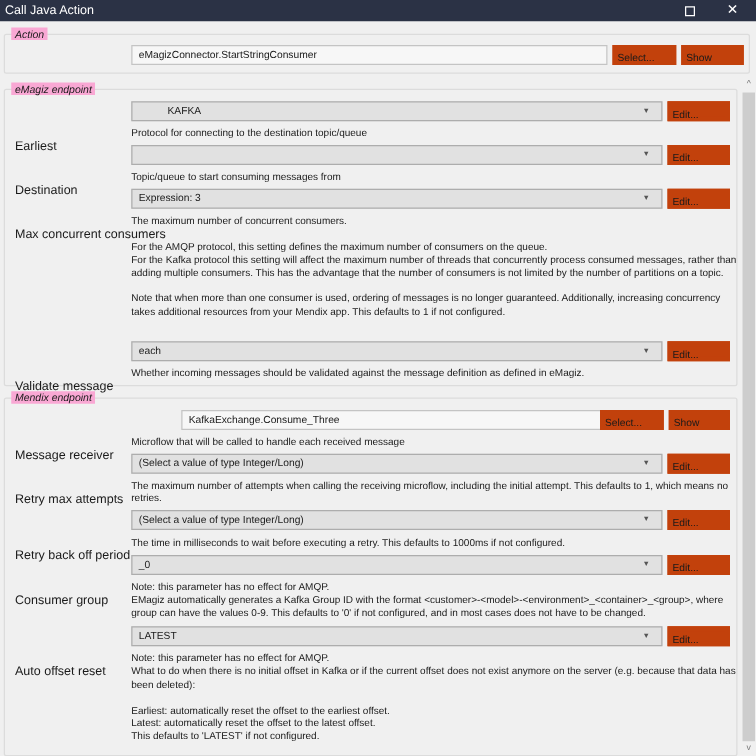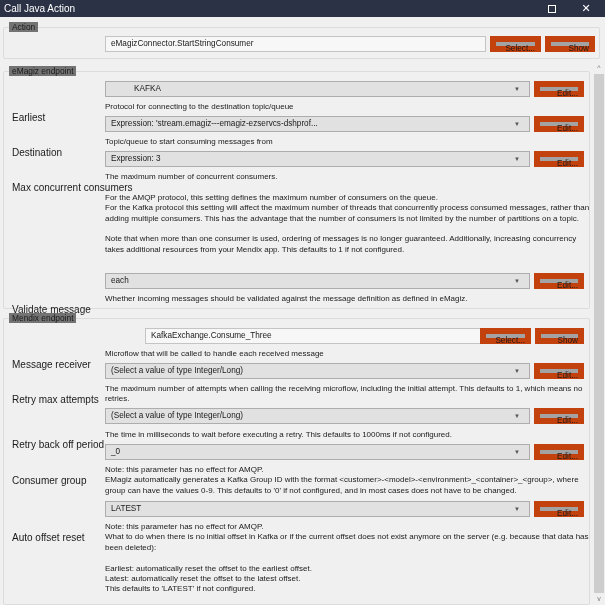--- a/index.html
+++ b/index.html
@@ -5,26 +5,26 @@
   * { box-sizing: border-box; margin: 0; padding: 0; }
   html, body { width: 605px; height: 605px; overflow: hidden; background: #f0f0f0; }
   body { font-family: "Liberation Sans", "DejaVu Sans", sans-serif; font-size: 8.4px; color: #1a1a1a; position: relative; }
   .titlebar { position: absolute; left: 0; top: 0; width: 605px; height: 17px; background: #2b3245; color: #fff; }
   .titlebar .title { position: absolute; left: 4px; top: 3px; font-size: 10px; }
   .titlebar .tb-btn { position: absolute; top: 0; height: 17px; width: 22px; display: flex; align-items: center; justify-content: center; color: #fff; }
   .max-icon { width: 8px; height: 8px; border: 1px solid #fff; }
   .close-icon { font-size: 11px; line-height: 11px; }
 
   .group { position: absolute; border: 1px solid #dcdcdc; border-radius: 2px; }
-  .legend { position: absolute; top: -6px; left: 5px; background: #737373; padding: 0 3px; font-size: 8.4px; }
+  .legend { position: absolute; top: -6px; left: 5px; background: #f9a8d4; padding: 0 3px; font-size: 8.4px; font-style: italic; }
   .label { position: absolute; left: 12px; font-size: 10px; margin-top: 27px; }
   .field { position: absolute; height: 16px; border: 1px solid #adadad; background: #e1e1e1; padding-left: 5px; line-height: 14px; font-size: 8.2px; white-space: nowrap; overflow: hidden; }
   .field.text { background: #f7f7f7; border-color: #c4c4c4; }
   .field .arrow { position: absolute; right: 9px; top: 0; font-size: 6px; color: #555; }
-  .btn { position: absolute; height: 16px; border: 6px solid #c2410c; background: #a3a3a3; font-size: 8.2px; text-align: right; line-height: 14px; }
+  .btn { position: absolute; height: 16px; border: 4px solid #c2410c; background: #c2410c; font-size: 8.2px; text-align: left; line-height: 14px; }
   .desc { position: absolute; left: 105px; width: 485px; font-size: 8px; line-height: 10.4px; white-space: pre-line; color: #1a1a1a; }
 
   .scrollbar { position: absolute; left: 593px; top: 63px; width: 12px; height: 542px; background: #f0f0f0; }
   .scroll-thumb { position: absolute; left: 1px; top: 11px; width: 10px; height: 519px; background: #cdcdcd; }
   .scroll-arrow { position: absolute; left: 0; width: 12px; height: 10px; font-size: 7px; text-align: center; color: #777; line-height: 10px; }
 </style>
 </head>
 <body>
 
 <div class="titlebar">
@@ -52,21 +52,20 @@
 <span class="label" style="top:85px">Earliest</span>
 <div class="field" style="left:105px; top:81px; width:425px;padding-left:28px;">
   <span>KAFKA</span>
   <span class="arrow">▼</span>
 </div>
 <div class="btn" style="left:534px; top:81px; width:50px;">Edit...</div>
 <div class="desc" style="top:102px">Protocol for connecting to the destination topic/queue</div>
 
 <span class="label" style="top:120px">Destination</span>
 <div class="field" style="left:105px; top:116px; width:425px;">
-  <span>Expression: 'stream.emagiz---emagiz-ezservcs-dshprof...</span>
   <span class="arrow">▼</span>
 </div>
 <div class="btn" style="left:534px; top:116px; width:50px;">Edit...</div>
 <div class="desc" style="top:137px">Topic/queue to start consuming messages from</div>
 
 <span class="label" style="top:155px">Max concurrent consumers</span>
 <div class="field" style="left:105px; top:151px; width:425px;">
   <span>Expression: 3</span>
   <span class="arrow">▼</span>
 </div>

